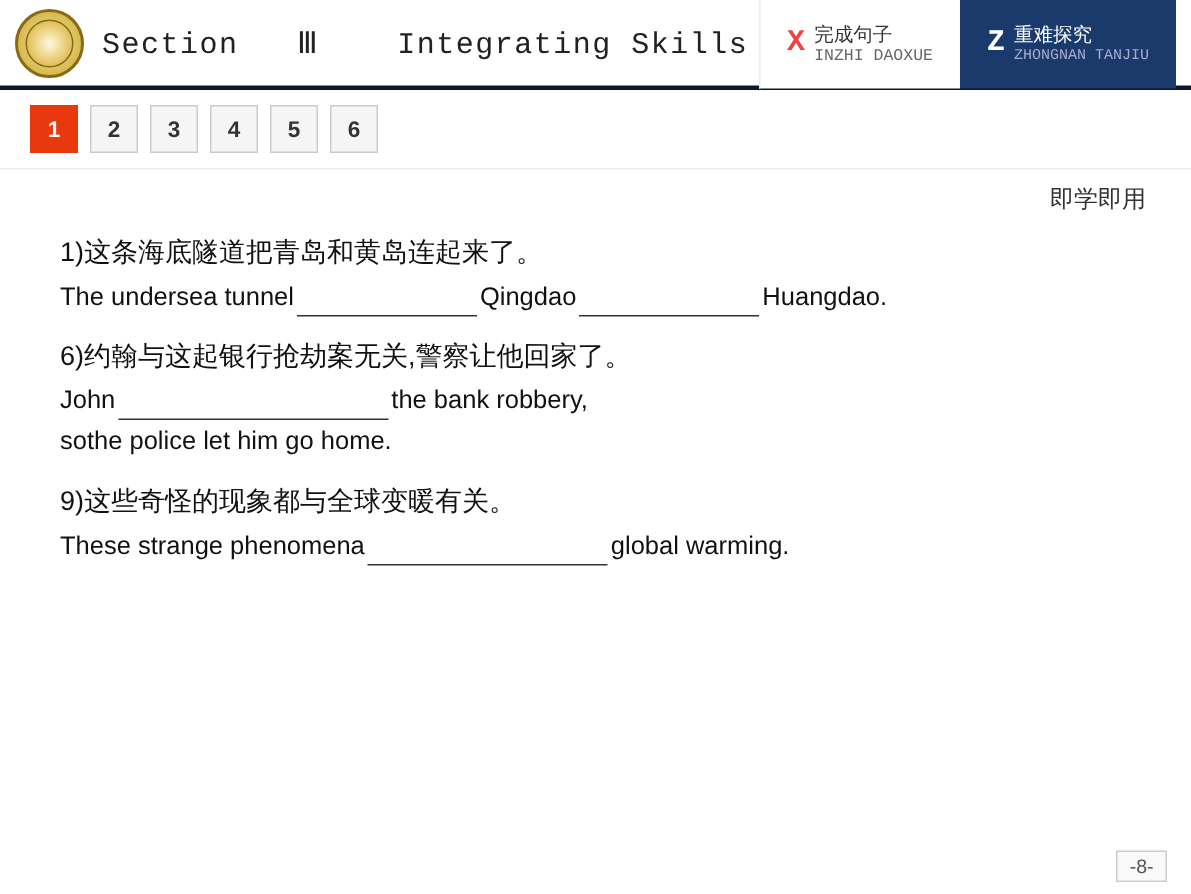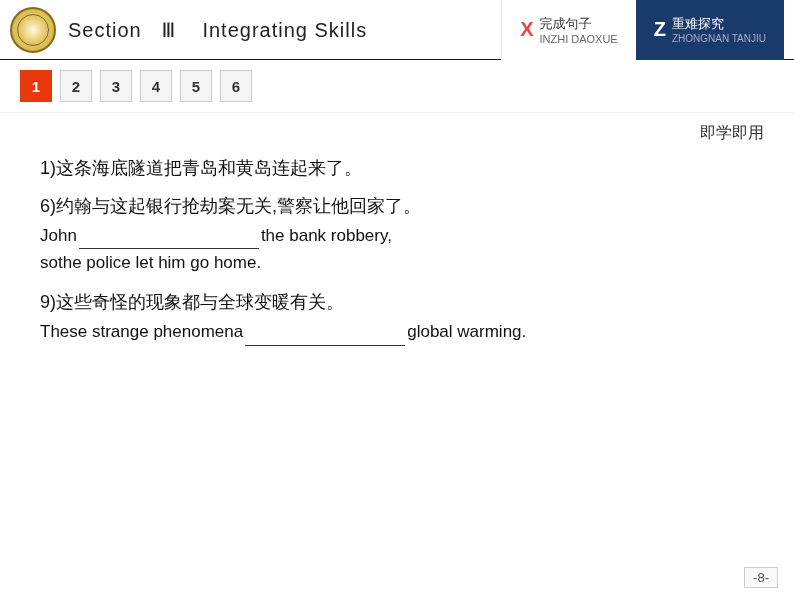--- a/index.html
+++ b/index.html
@@ -10,23 +10,24 @@
       font-family: Arial, "Microsoft YaHei", sans-serif;
       overflow: hidden;
       position: relative;
     }
 
     
     .header {
       display: flex;
       align-items: center;
       height: 60px;
-      border-bottom: 1px solid #0f172a;
+      border-bottom: 3px solid #0f172a;
       padding: 0 10px;
       background: #fff;
+      font-family: Liberation Mono, monospace;
     }
     .logo-circle {
       width: 46px;
       height: 46px;
       border-radius: 50%;
       border: 2px solid #8B6914;
       background: radial-gradient(circle, #f5e6a0, #c9a830);
       display: flex;
       align-items: center;
       justify-content: center;
@@ -206,20 +207,23 @@
   <div class="tab-btn">4</div>
   <div class="tab-btn">5</div>
   <div class="tab-btn">6</div>
 </div>
 
 <div class="main-content">
   <div class="center-label">即学即用</div>
 
   <div class="exercise-item">
     <div class="cn-line">1)这条海底隧道把青岛和黄岛连起来了。</div>
+    <div class="en-line">
+      The undersea tunnel<span class="blank blank-medium"></span>Qingdao<span class="blank blank-medium"></span>Huangdao.
+    </div>
   </div>
 
   <div class="exercise-item">
     <div class="cn-line">6)约翰与这起银行抢劫案无关,警察让他回家了。</div>
     <div class="en-line">
       John<span class="blank blank-long"></span>the bank robbery,<br>sothe police let him go&nbsp;home.
     </div>
   </div>
 
   <div class="exercise-item">

